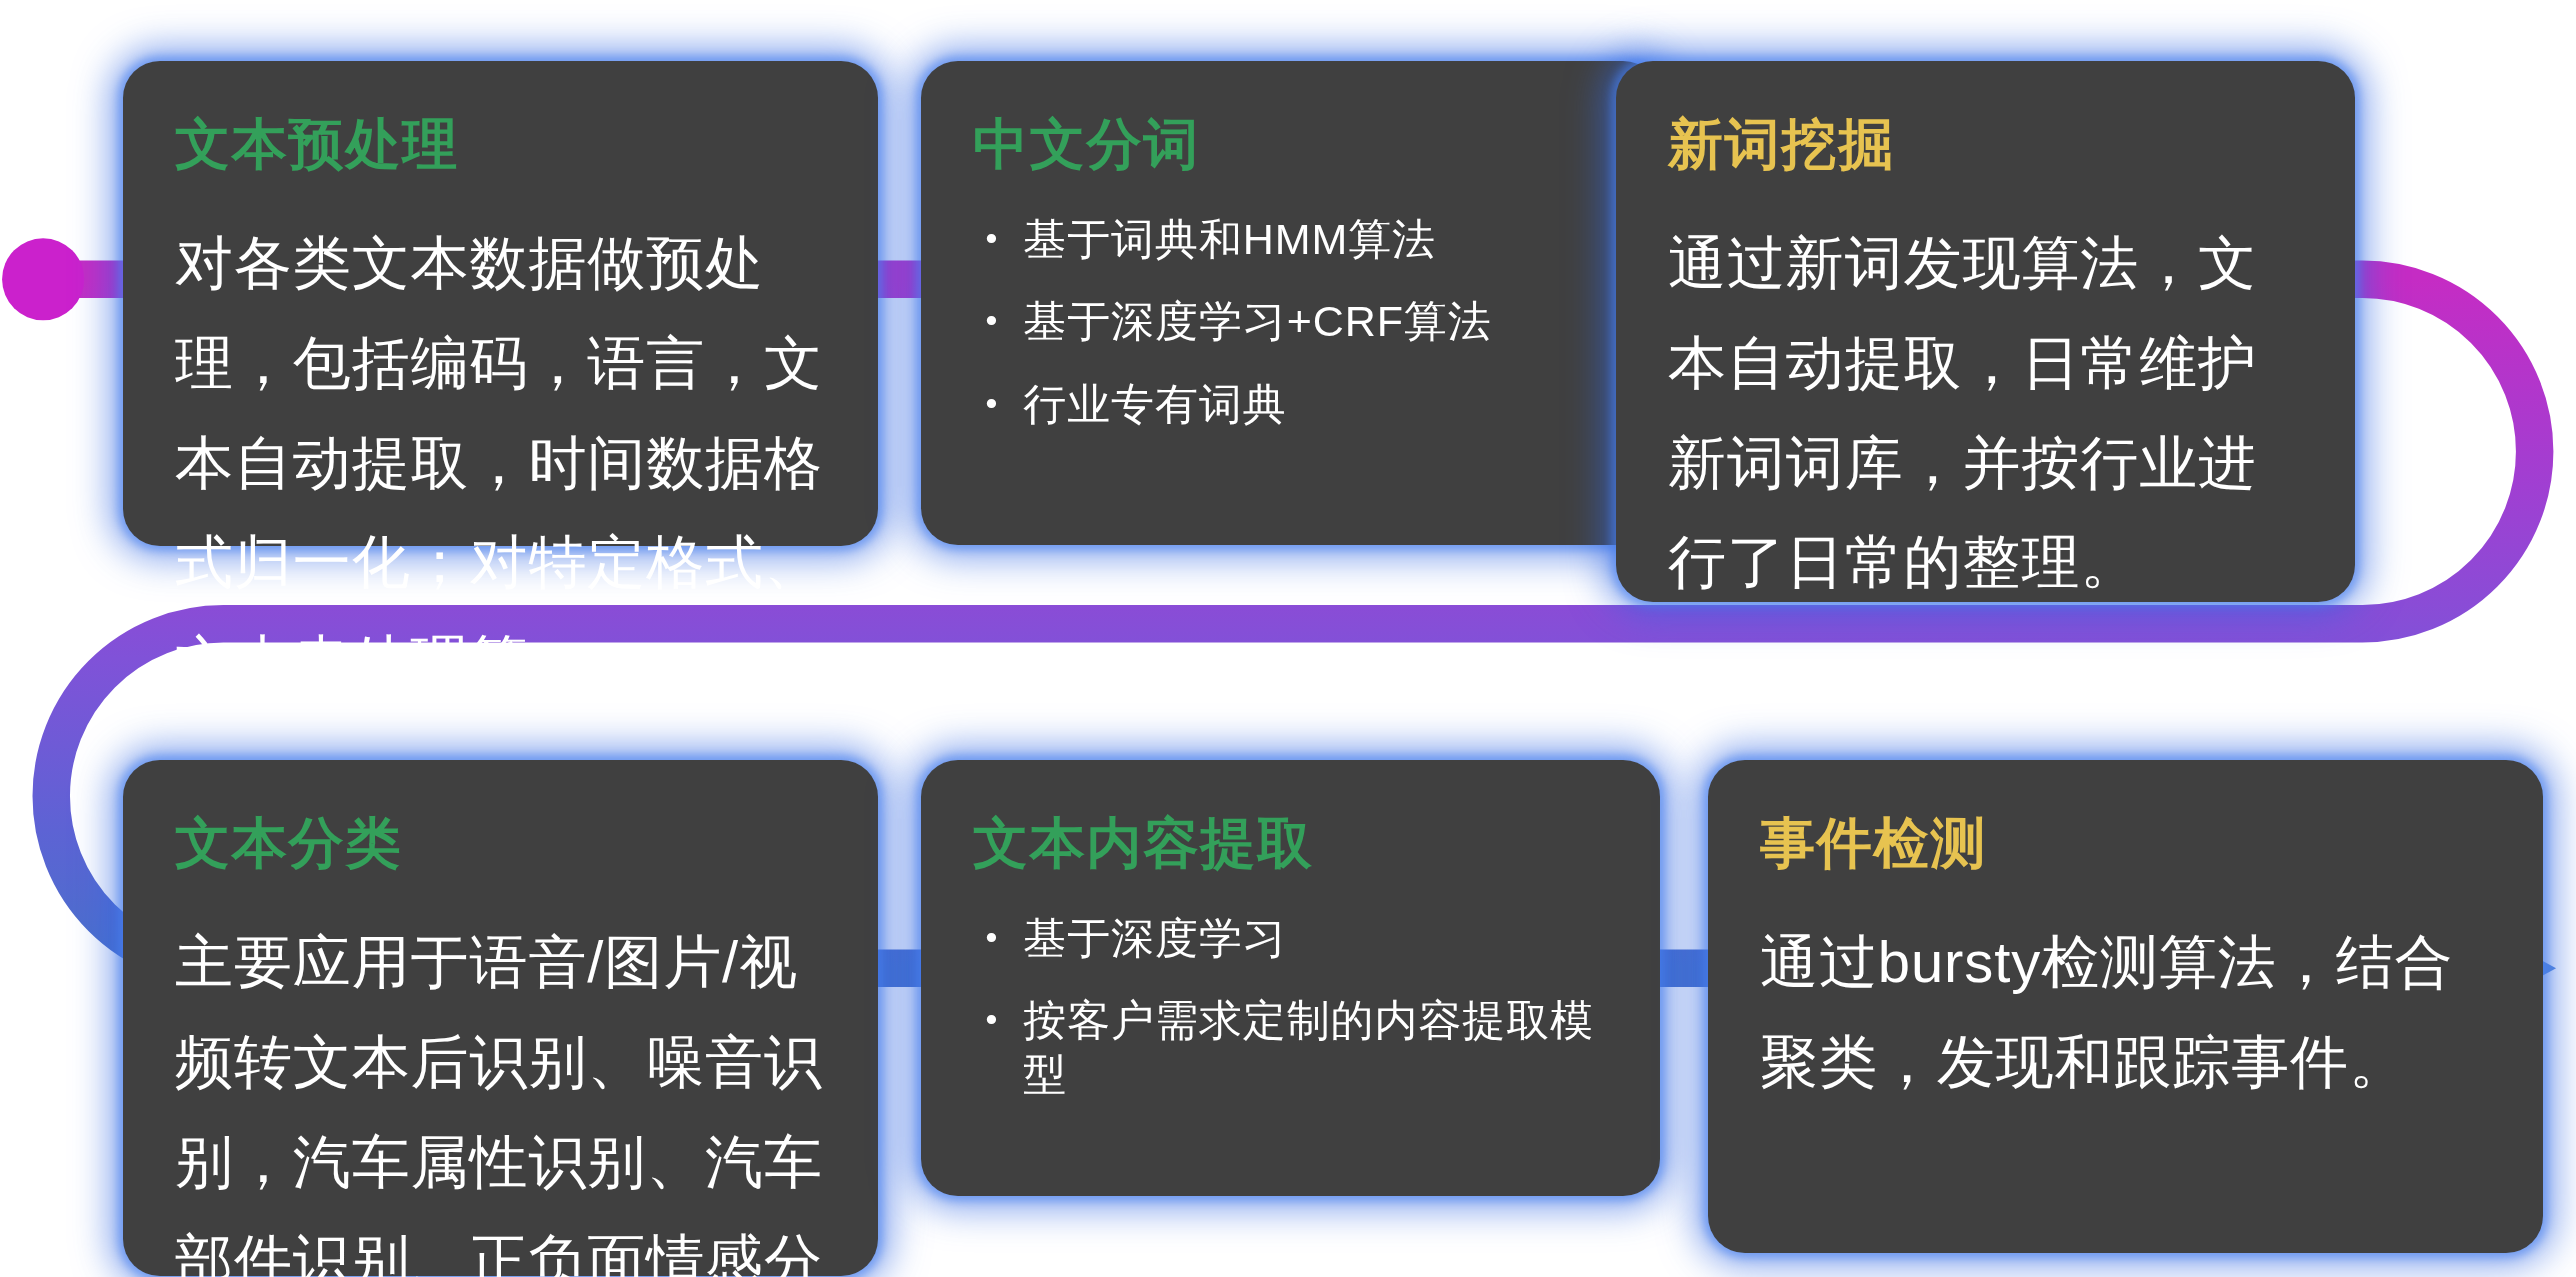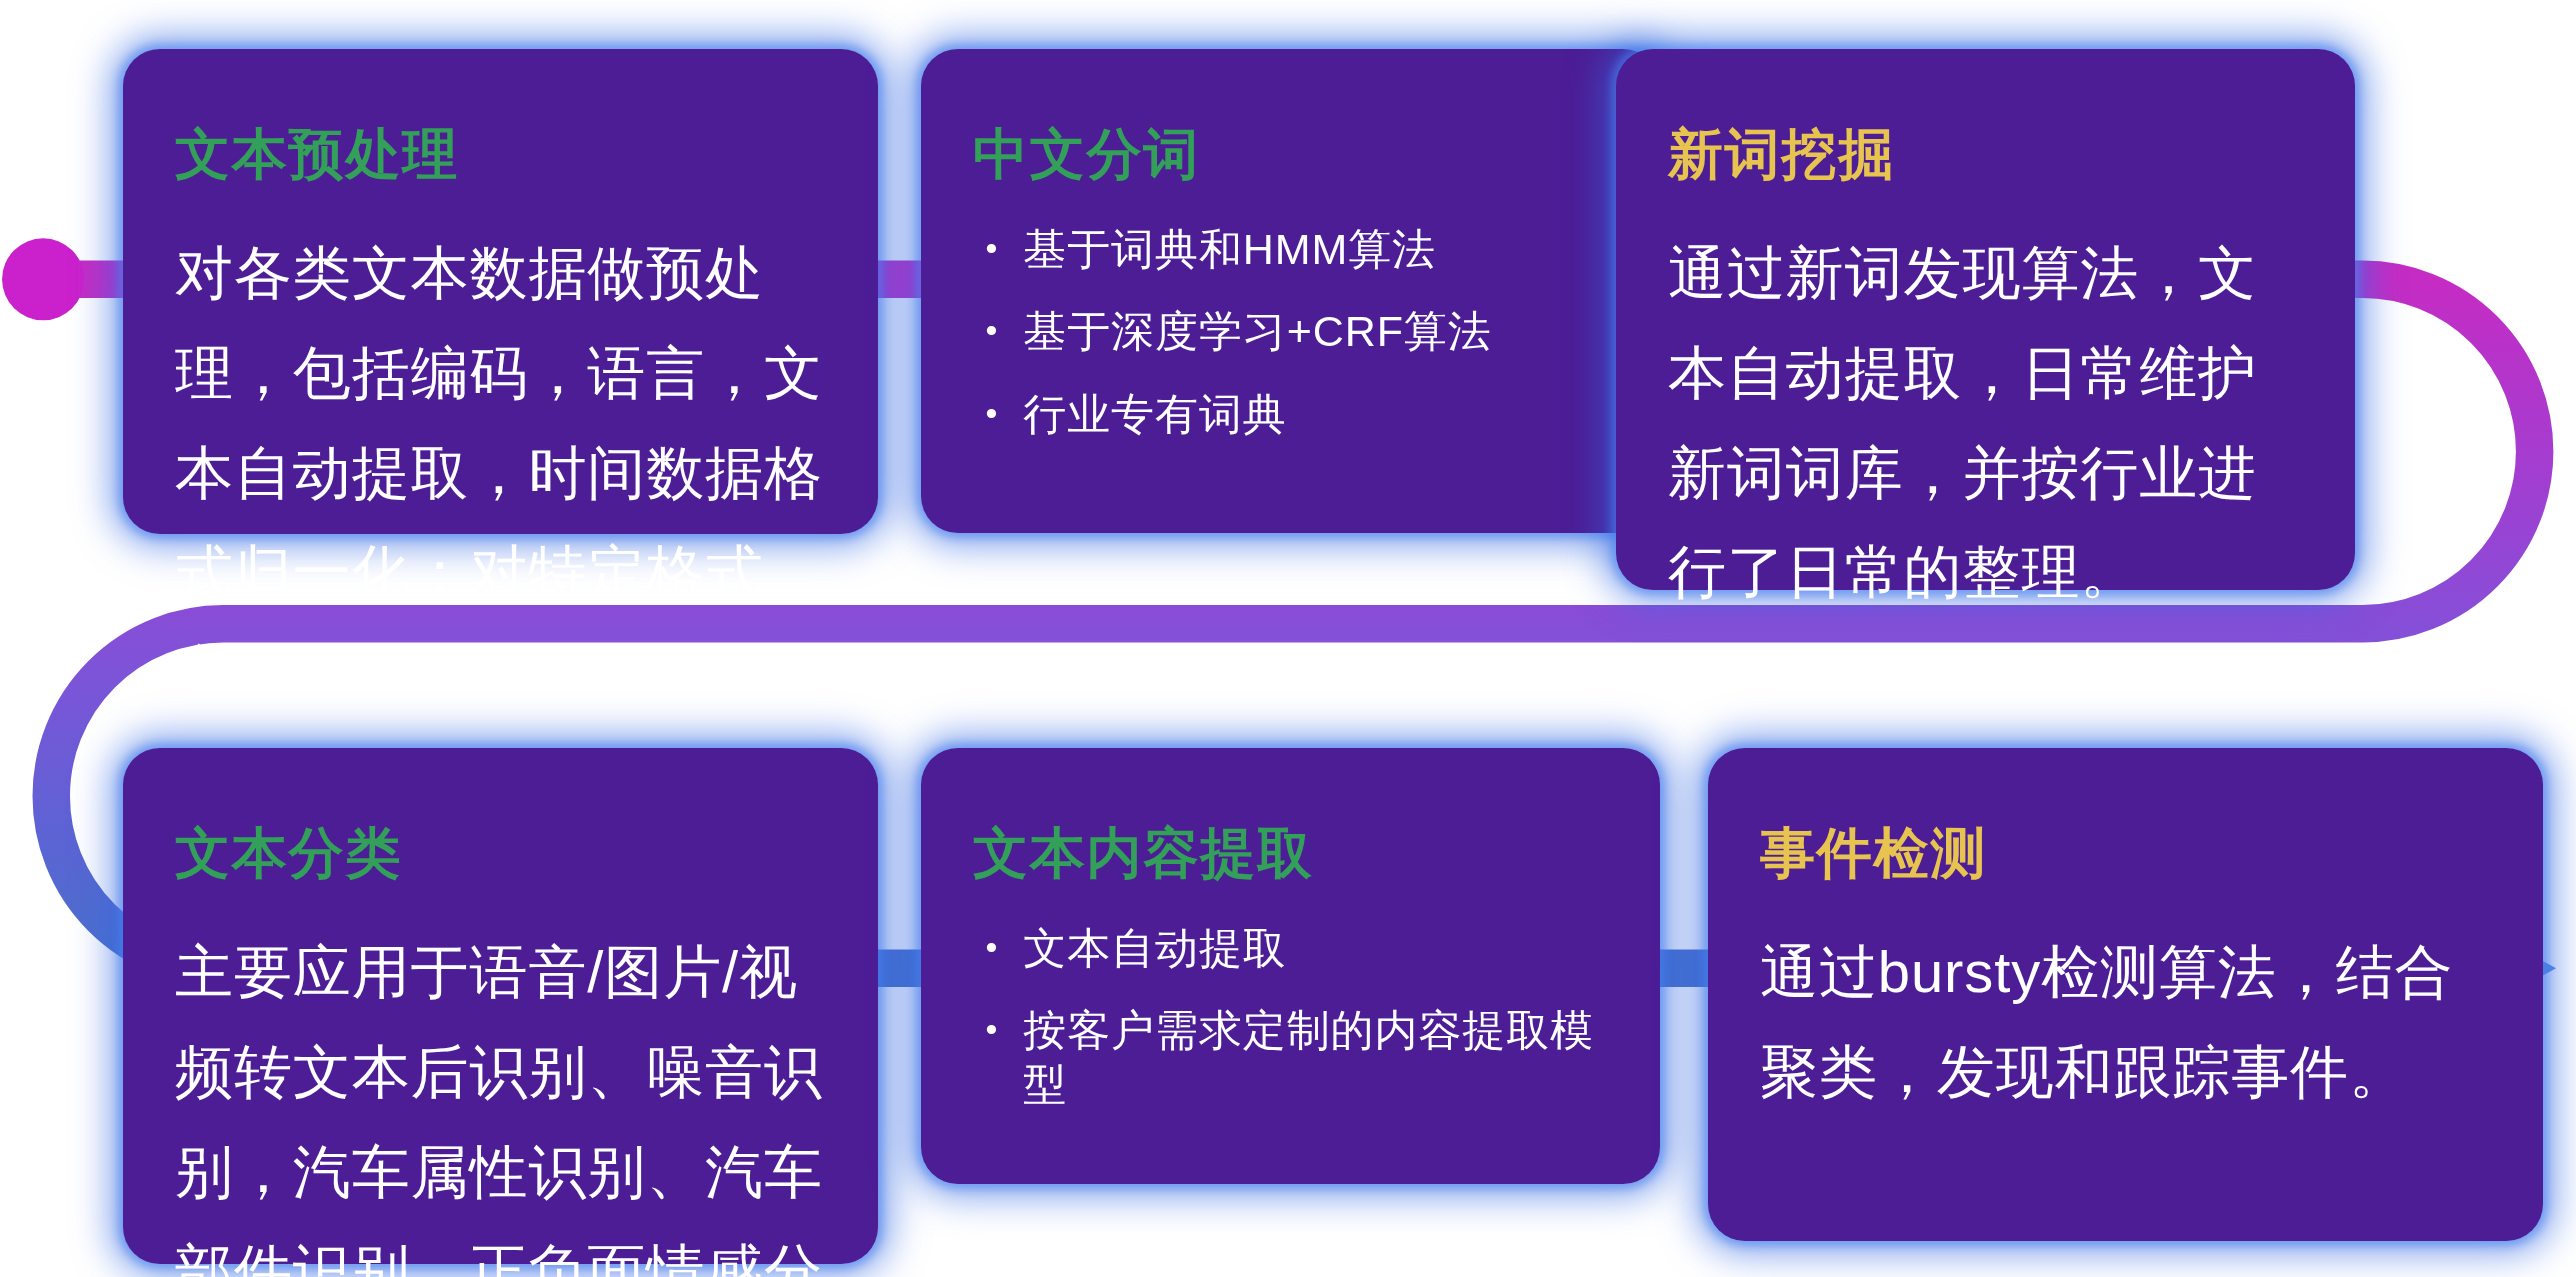--- a/index.html
+++ b/index.html
@@ -20,25 +20,26 @@
     left: 0;
     top: 0;
     width: 2576px;
     height: 1277px;
     z-index: 0;
   }
   .card {
     position: absolute;
     z-index: 1;
     box-sizing: border-box;
-    background: #4c1d95;
+    background: #404040;
     border-radius: 37px;
-    padding: 72px 52px;
+    padding: 50px 52px;
     box-shadow: 0 0 9px 4.5px rgba(75, 132, 240, 0.55),
                 0 0 36px 12.5px rgba(52, 105, 226, 0.60);
+    margin-top: 12px;
   }
   .card-title {
     margin: 0 0 36px 0;
     font-size: 55px;
     font-weight: 700;
     letter-spacing: 1.8px;
     line-height: 1.2;
   }
   .card-text {
     margin: 0;
@@ -127,21 +128,21 @@
   <div class="card pos-4">
     <h2 class="card-title" style="color: rgb(51, 160, 90);">文本分类</h2>
     <p class="card-text">主要应用于语音/图片/视频转文本后识别、噪音识别，汽车属性识别、汽车部件识别、正负面情感分析，主题分类等多个分析功能。</p>
   </div>
 
   <div class="card pos-5">
     <h2 class="card-title" style="color: rgb(51, 160, 90);">文本内容提取</h2>
     <ul class="card-bullets">
       <li class="bullet">
         <span class="bullet-dot">•</span>
-        <span class="bullet-text">文本自动提取</span>
+        <span class="bullet-text">基于深度学习</span>
       </li>
       <li class="bullet">
         <span class="bullet-dot">•</span>
         <span class="bullet-text">按客户需求定制的内容提取模型</span>
       </li>
     </ul>
   </div>
 
   <div class="card pos-6">
     <h2 class="card-title" style="color: rgb(231, 195, 80);">事件检测</h2>

